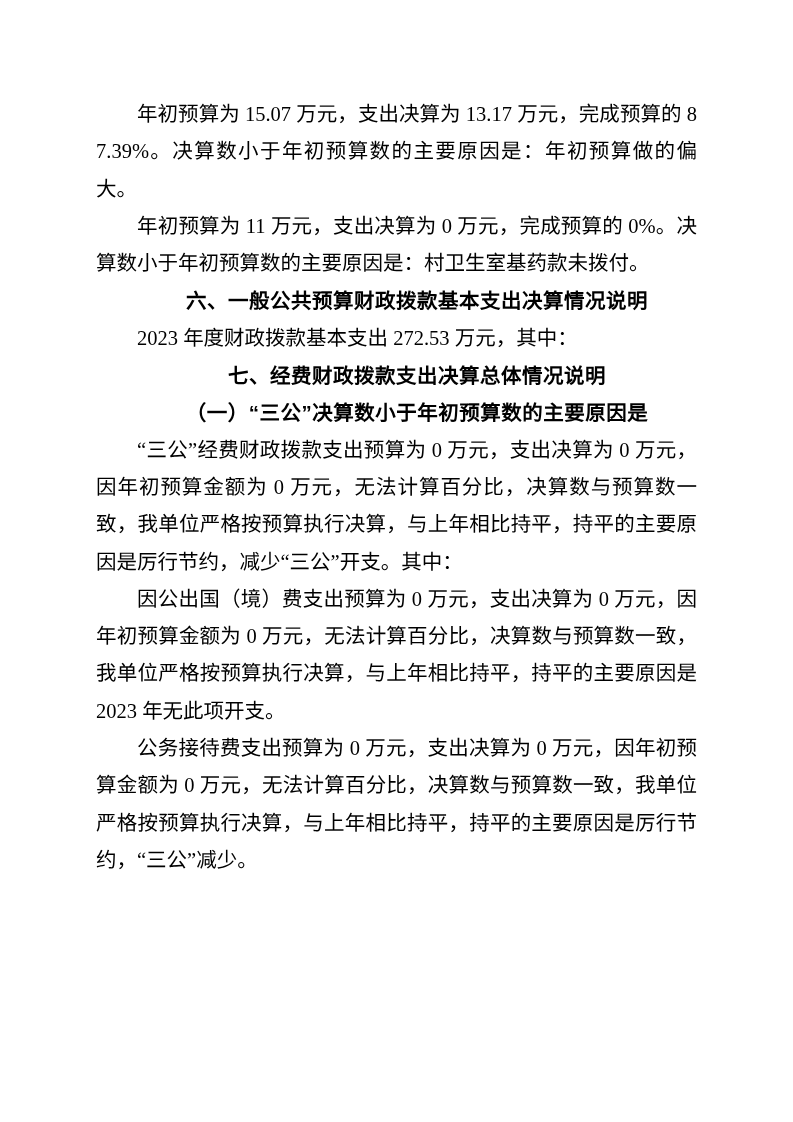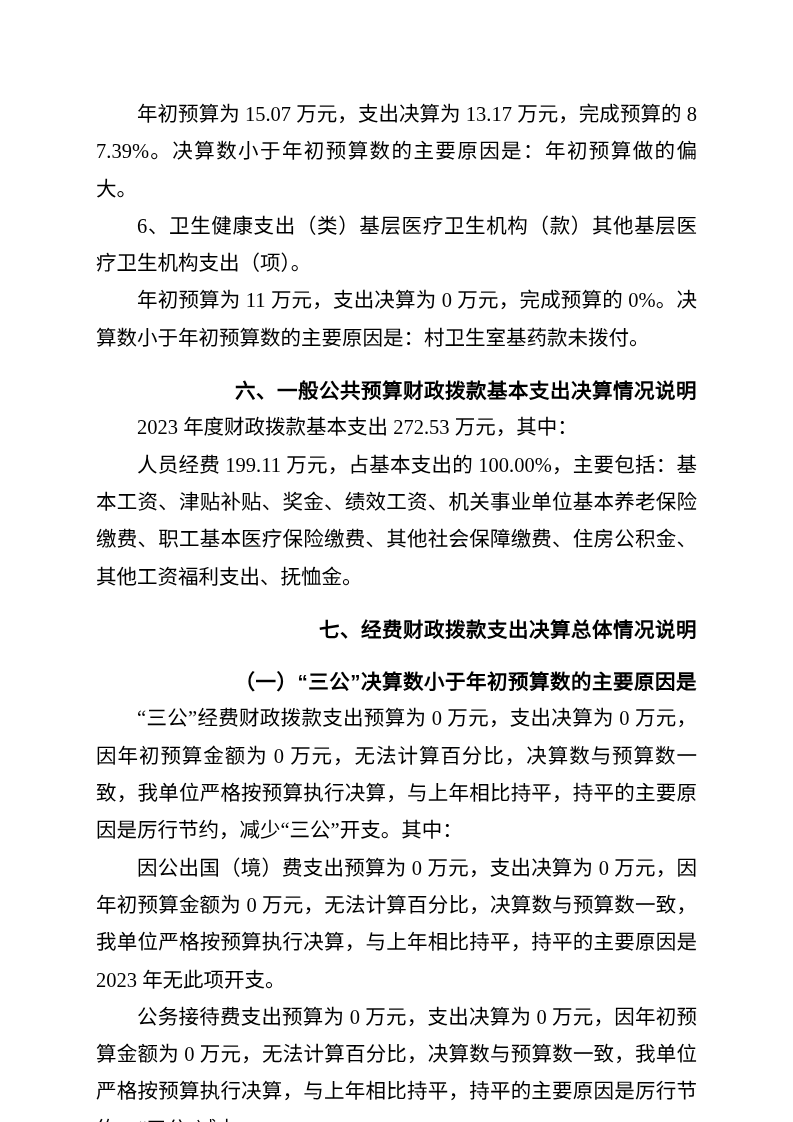--- a/index.html
+++ b/index.html
@@ -30,35 +30,32 @@
     color: #000000;
     text-align: justify;
     text-justify: inter-character;
     text-indent: 2em;
     word-break: break-all;
   }
   p.para.heading-1,
   p.para.heading-2 {
     font-family: "Liberation Sans", "DejaVu Sans", sans-serif;
     font-weight: 700;
-    text-align: right;
+    text-align: center;
     letter-spacing: 0.5px;
-    margin-top: 15px;
   }
 </style>
 </head>
 <body>
 
 <div class="page">
   <div class="doc-body">
     <p class="para body">年初预算为 15.07 万元，支出决算为 13.17 万元，完成预算的 87.39%。决算数小于年初预算数的主要原因是：年初预算做的偏大。</p>
-    <p class="para body">6、卫生健康支出（类）基层医疗卫生机构（款）其他基层医疗卫生机构支出（项）。</p>
     <p class="para body">年初预算为 11 万元，支出决算为 0 万元，完成预算的 0%。决算数小于年初预算数的主要原因是：村卫生室基药款未拨付。</p>
     <p class="para heading-1">六、一般公共预算财政拨款基本支出决算情况说明</p>
     <p class="para body">2023 年度财政拨款基本支出 272.53 万元，其中：</p>
-    <p class="para body">人员经费 199.11 万元，占基本支出的 100.00%，主要包括：基本工资、津贴补贴、奖金、绩效工资、机关事业单位基本养老保险缴费、职工基本医疗保险缴费、其他社会保障缴费、住房公积金、其他工资福利支出、抚恤金。</p>
     <p class="para heading-1">七、经费财政拨款支出决算总体情况说明</p>
     <p class="para heading-2">（一）“三公”决算数小于年初预算数的主要原因是</p>
     <p class="para body">“三公”经费财政拨款支出预算为 0 万元，支出决算为 0 万元，因年初预算金额为 0 万元，无法计算百分比，决算数与预算数一致，我单位严格按预算执行决算，与上年相比持平，持平的主要原因是厉行节约，减少“三公”开支。其中：</p>
     <p class="para body">因公出国（境）费支出预算为 0 万元，支出决算为 0 万元，因年初预算金额为 0 万元，无法计算百分比，决算数与预算数一致，我单位严格按预算执行决算，与上年相比持平，持平的主要原因是 2023 年无此项开支。</p>
     <p class="para body">公务接待费支出预算为 0 万元，支出决算为 0 万元，因年初预算金额为 0 万元，无法计算百分比，决算数与预算数一致，我单位严格按预算执行决算，与上年相比持平，持平的主要原因是厉行节约，“三公”减少。</p>
   </div>
 </div>
 
 </body></html>

